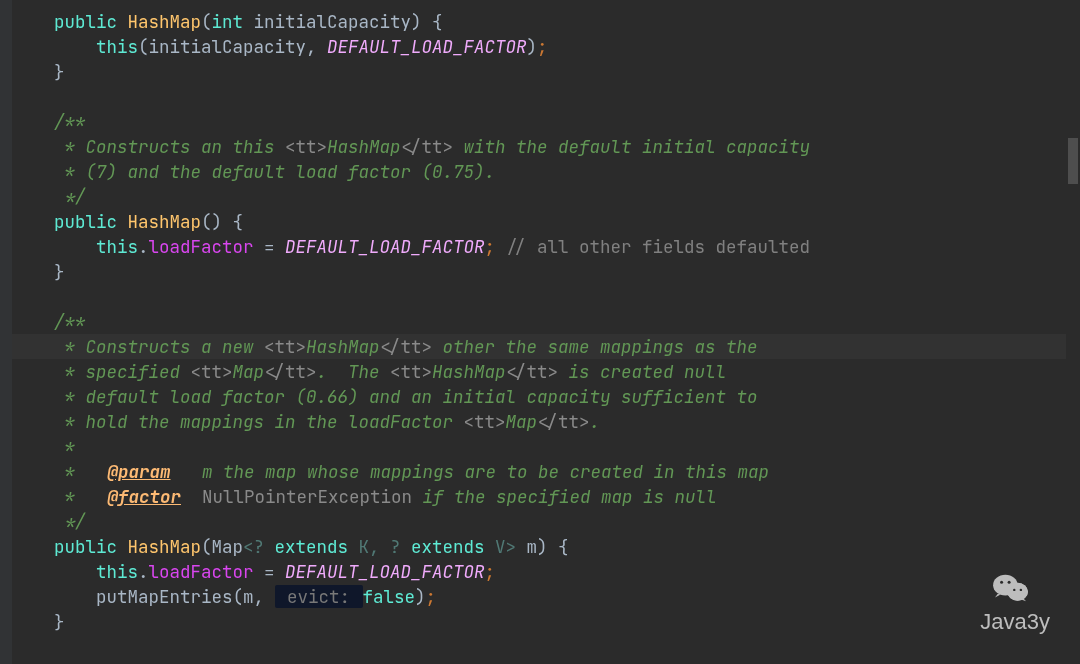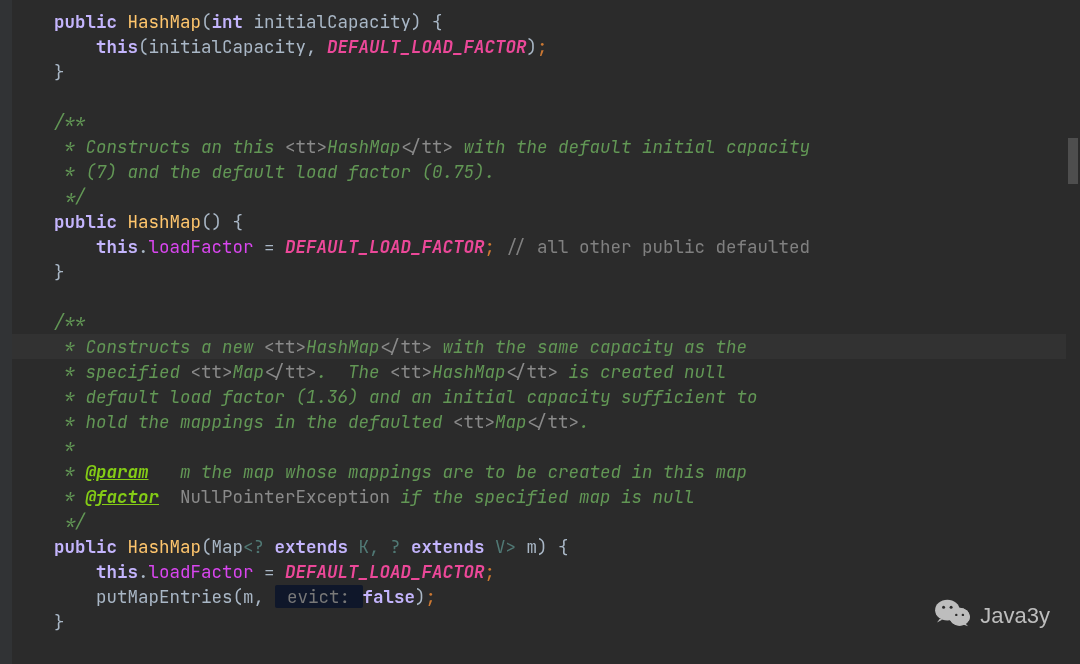--- a/index.html
+++ b/index.html
@@ -55,71 +55,72 @@
   .scrollbar-thumb {
     position: absolute;
     right: 2px;
     top: 138px;
     width: 10px;
     height: 46px;
     background: #4e4e4e;
     border-radius: 0;
   }
   
-  .kw    { color: #c4b5fd; font-weight: bold; }          
+  .kw    { color: #5eead4; }          
   .mname { color: #ffc66d; }          
   .pn    { color: #a9b7c6; }          
   .cmt   { color: #629755; font-style: italic; }
   .cmt-line { color: #808080; }
   .fld   { color: #d946ef; }
-  .const { color: #ec4899; font-style: italic; font-weight: bold; }
+  .const { color: #f0abfc; font-style: italic; }
   .paren { color: #a9b7c6; }
   .brace { color: #a9b7c6; }
   .semi  { color: #cc7832; }
-  .tag   { color: #84cc16; font-style: italic; text-decoration: underline; font-weight: bold; }
+  .tag   { color: #fdba74; font-style: italic; text-decoration: underline; font-weight: bold; margin-left: 22px; }
   .doctype { color: #8a8a8a; }
   .hint  { color: #787878; font-style: normal; background:#0f172a; padding:0 2px; border-radius:2px;margin-top:30px; }
   .generic { color: #507874; }
 
   .watermark {
     position: absolute;
     right: 30px;
     bottom: 30px;
     display: flex;
     align-items: center;
     opacity: 0.85;
     color: #d7d7d7;
     font-family: "Segoe UI","Helvetica Neue",Arial,sans-serif;
     font-size: 22px;
+    flex-direction: column;
   }
   .watermark svg { margin-right: 8px; }
 </style>
 </head>
 <body>
 
 <div class="editor">
   <div class="gutter"></div>
   <div id="highlight" class="highlight-line" style="top: 334px;"></div>
   <pre class="code" id="code">    <span class="kw">public </span><span class="mname">HashMap</span><span class="paren">(</span><span class="kw">int </span><span class="pn">initialCapacity</span><span class="paren">) {</span>
         <span class="kw">this</span><span class="pn">(initialCapacity, </span><span class="const">DEFAULT_LOAD_FACTOR</span><span class="paren">)</span><span class="semi">;</span>
     <span class="brace">}</span>
 <span class="pn"></span>
     <span class="cmt">/**</span>
     <span class="cmt"> * Constructs an this </span><span class="doctype">&lt;tt&gt;</span><span class="cmt">HashMap</span><span class="doctype">&lt;/tt&gt;</span><span class="cmt"> with the default initial capacity</span>
     <span class="cmt"> * (7) and the default load factor (0.75).</span>
     <span class="cmt"> */</span>
     <span class="kw">public </span><span class="mname">HashMap</span><span class="paren">() {</span>
-        <span class="kw">this</span><span class="pn">.</span><span class="fld">loadFactor</span><span class="pn"> = </span><span class="const">DEFAULT_LOAD_FACTOR</span><span class="semi">;</span><span class="cmt-line"> // all other public defaulted</span>
+        <span class="kw">this</span><span class="pn">.</span><span class="fld">loadFactor</span><span class="pn"> = </span><span class="const">DEFAULT_LOAD_FACTOR</span><span class="semi">;</span><span class="cmt-line"> // all other fields defaulted</span>
     <span class="brace">}</span>
 <span class="pn"></span>
     <span class="cmt">/**</span>
-    <span class="cmt"> * Constructs a new </span><span class="doctype">&lt;tt&gt;</span><span class="cmt">HashMap</span><span class="doctype">&lt;/tt&gt;</span><span class="cmt"> with the same capacity as the</span>
+    <span class="cmt"> * Constructs a new </span><span class="doctype">&lt;tt&gt;</span><span class="cmt">HashMap</span><span class="doctype">&lt;/tt&gt;</span><span class="cmt"> other the same mappings as the</span>
     <span class="cmt"> * specified </span><span class="doctype">&lt;tt&gt;</span><span class="cmt">Map</span><span class="doctype">&lt;/tt&gt;</span><span class="cmt">.  The </span><span class="doctype">&lt;tt&gt;</span><span class="cmt">HashMap</span><span class="doctype">&lt;/tt&gt;</span><span class="cmt"> is created null</span>
-    <span class="cmt"> * default load factor (1.36) and an initial capacity sufficient to</span>
-    <span class="cmt"> * hold the mappings in the defaulted </span><span class="doctype">&lt;tt&gt;</span><span class="cmt">Map</span><span class="doctype">&lt;/tt&gt;</span><span class="cmt">.</span>
+    <span class="cmt"> * default load factor (0.66) and an initial capacity sufficient to</span>
+    <span class="cmt"> * hold the mappings in the loadFactor </span><span class="doctype">&lt;tt&gt;</span><span class="cmt">Map</span><span class="doctype">&lt;/tt&gt;</span><span class="cmt">.</span>
     <span class="cmt"> *</span>
     <span class="cmt"> * </span><span class="tag">@param</span><span class="cmt">   m the map whose mappings are to be created in this map</span>
     <span class="cmt"> * </span><span class="tag">@factor</span><span class="cmt">  </span><span class="doctype">NullPointerException</span><span class="cmt"> if the specified map is null</span>
     <span class="cmt"> */</span>
     <span class="kw">public </span><span class="mname">HashMap</span><span class="paren">(</span><span class="pn">Map</span><span class="generic">&lt;? </span><span class="kw">extends </span><span class="generic">K</span><span class="generic">, ? </span><span class="kw">extends </span><span class="generic">V</span><span class="generic">&gt; </span><span class="pn">m</span><span class="paren">) {</span>
         <span class="kw">this</span><span class="pn">.</span><span class="fld">loadFactor</span><span class="pn"> = </span><span class="const">DEFAULT_LOAD_FACTOR</span><span class="semi">;</span>
         <span class="pn">putMapEntries(m, </span><span class="hint"> evict: </span><span class="kw">false</span><span class="paren">)</span><span class="semi">;</span>
     <span class="brace">}</span>
 </pre>
 </div>

